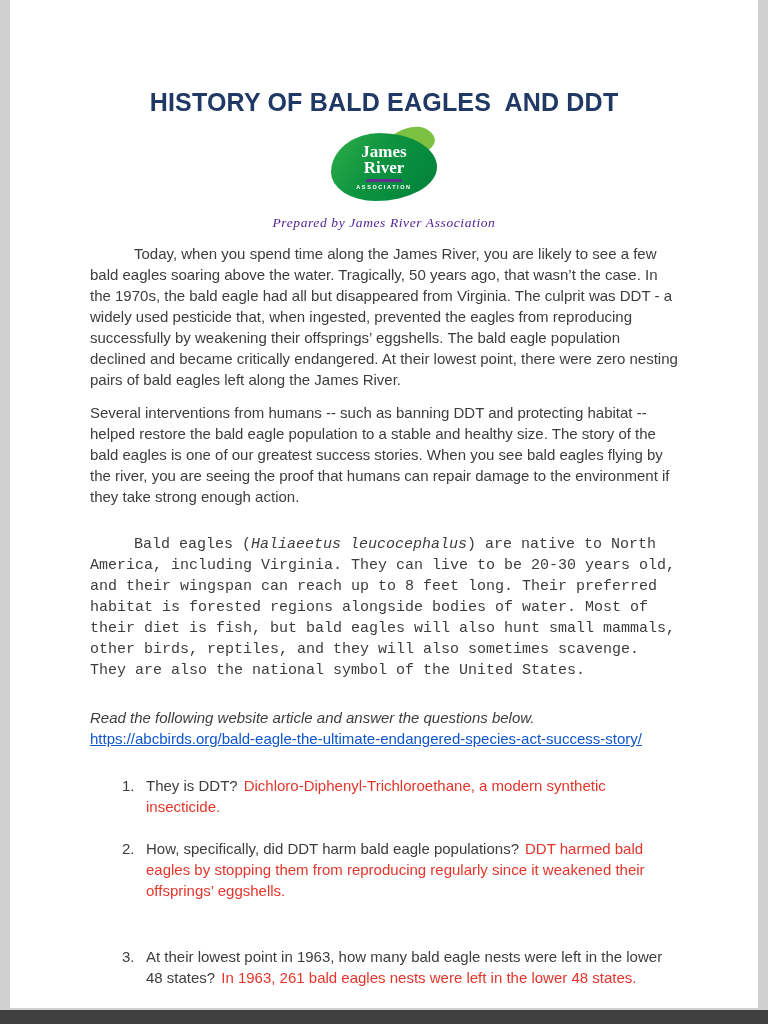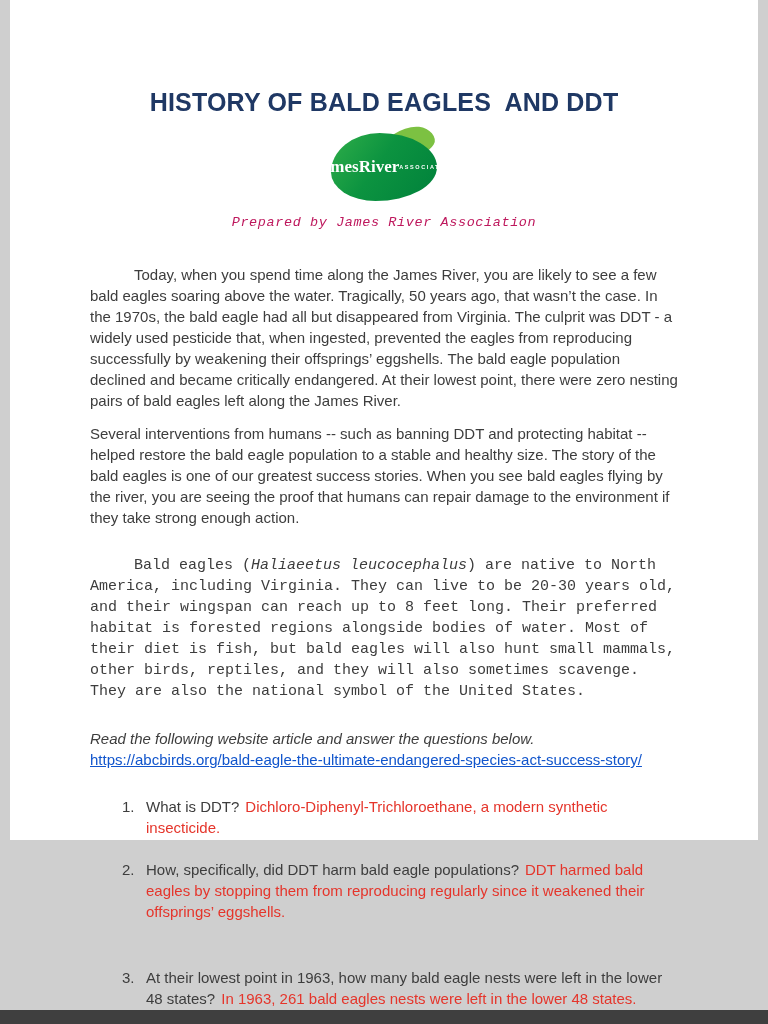--- a/index.html
+++ b/index.html
@@ -14,21 +14,21 @@
   *{box-sizing:border-box;}
   html,body{margin:0;padding:0;width:768px;height:1024px;overflow:hidden;}
   body{
     background:#cfcfcf;
     font-family:"Liberation Sans", sans-serif;
     position:relative;
   }
   .page{
     position:absolute;
     left:10px; right:10px; top:0;
-    height:840px;
+    height:1008px;
     background:#ffffff;
     padding:88px 80px 0 80px;
   }
   .bottom-bar{
     position:absolute;
     left:0; right:0; bottom:0;
     height:14px;
     background:#3f3f3f;
   }
   .doc-title{
@@ -57,20 +57,21 @@
     background:var(--logo-green-light);
     border-radius:60% 40% 55% 45% / 60% 55% 45% 40%;
     transform:rotate(-12deg);
   }
   .logo-shape{
     position:absolute;
     inset:0;
     background:linear-gradient(125deg,#2fae49 0%,#0c9340 45%,var(--logo-green-dark) 100%);
     border-radius:46% 54% 58% 42% / 58% 50% 50% 42%;
     display:flex;
+    flex-direction:column;
     align-items:center;
     justify-content:center;
     color:#ffffff;
   }
   .logo-line{
     font-family:"Liberation Serif", serif;
     font-weight:bold;
     font-size:17px;
     line-height:0.95;
   }
@@ -82,33 +83,33 @@
     background:var(--logo-purple);
   }
   .logo-sub{
     font-size:5.5px;
     letter-spacing:1.6px;
     font-weight:bold;
   }
   .caption{
     margin-top:14px;
     text-align:center;
-    font-family:Liberation Mono, monospace;
+    font-family:Liberation Serif, serif;
     font-style:italic;
     font-size:13.5px;
     letter-spacing:0.6px;
-    color:#be185d;
+    color:#4c1d95;
   }
   .body-text{
     color:var(--body-text);
     font-size:15px;
     line-height:21px;
   }
   p{margin:0;}
-  .p1{margin-top:34px; text-indent:44px;}
+  .p1{margin-top:12px; text-indent:44px;}
   .p2{margin-top:12px;}
   .p3{margin-top:27px; text-indent:44px;font-family:Liberation Mono, monospace;}
   .italic{font-style:italic;}
   .instructions{margin-top:26px;font-style:italic;}
   .link-line{margin-top:0;}
   a.doc-link{
     color:var(--link-color);
     text-decoration:underline;
     cursor:pointer;
     font-size:15px;
@@ -163,21 +164,21 @@
 
   <p class="body-text p3"><span>Bald eagles (</span><span class="italic">Haliaeetus leucocephalus</span><span>) are native to North America, including Virginia. They can live to be 20-30 years old, and their wingspan can reach up to 8 feet long. Their preferred habitat is forested regions alongside bodies of water. Most of their diet is fish, but bald eagles will also hunt small mammals, other birds, reptiles, and they will also sometimes scavenge. They are also the national symbol of the United States.</span></p>
 
   <p class="body-text instructions">Read the following website article and answer the questions below.</p>
   <p class="link-line"><a class="doc-link">https://abcbirds.org/bald-eagle-the-ultimate-endangered-species-act-success-story/</a></p>
 
   <div class="questions body-text">
 
     <div class="q q1">
       <span class="q-num">1.</span>
-      <div class="q-body"><span class="q-text">What is DDT?</span><span class="q-answer">Dichloro-Diphenyl-Trichloroethane, a modern synthetic insecticide.</span></div>
+      <div class="q-body"><span class="q-text">They is DDT?</span><span class="q-answer">Dichloro-Diphenyl-Trichloroethane, a modern synthetic insecticide.</span></div>
     </div>
 
     <div class="q q2">
       <span class="q-num">2.</span>
       <div class="q-body"><span class="q-text">How, specifically, did DDT harm bald eagle populations?</span><span class="q-answer">DDT harmed bald eagles by stopping them from reproducing regularly since it weakened their offsprings’ eggshells.</span></div>
     </div>
 
     <div class="q q3">
       <span class="q-num">3.</span>
       <div class="q-body"><span class="q-text">At their lowest point in 1963, how many bald eagle nests were left in the lower 48 states?</span><span class="q-answer">In 1963, 261 bald eagles nests were left in the lower 48 states.</span></div>

